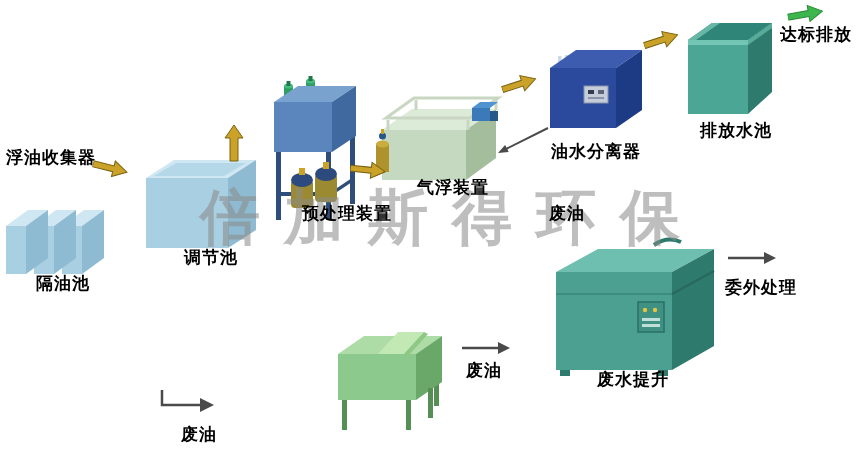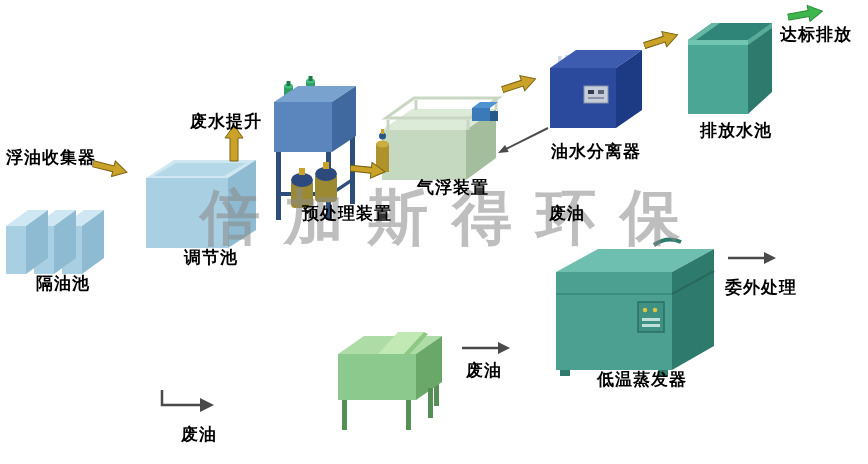--- a/index.html
+++ b/index.html
@@ -242,25 +242,24 @@
   <div class="arrow" style="left:726px;top:250px;">
     <svg width="52" height="16" viewBox="0 0 52 16">
       <line x1="2" y1="8" x2="38" y2="8" stroke="#4a4a4a" stroke-width="2.5"></line>
       <polygon points="38,2 50,8 38,14" fill="#4a4a4a"></polygon>
     </svg>
   </div>
 
   <div class="lbl" style="left:6px;top:146px;">浮油收集器</div>
   <div class="lbl" style="left:36px;top:272px;">隔油池</div>
   <div class="lbl" style="left:184px;top:246px;">调节池</div>
-  <div class="lbl" style="left:190px;top:110px;">废水提升</div>
   <div class="lbl" style="left:281px;top:202px;padding-left:21px;">预处理装置</div>
   <div class="lbl" style="left:417px;top:176px;">气浮装置</div>
   <div class="lbl" style="left:551px;top:140px;">油水分离器</div>
   <div class="lbl" style="left:700px;top:119px;">排放水池</div>
   <div class="lbl" style="left:780px;top:23px;">达标排放</div>
   <div class="lbl" style="left:549px;top:202px;">废油</div>
-  <div class="lbl" style="left:597px;top:368px;">低温蒸发器</div>
+  <div class="lbl" style="left:597px;top:368px;">废水提升</div>
   <div class="lbl" style="left:725px;top:276px;">委外处理</div>
   <div class="lbl" style="left:466px;top:359px;">废油</div>
   <div class="lbl" style="left:181px;top:423px;">废油</div>
 
 </div>
 
 </body></html>

